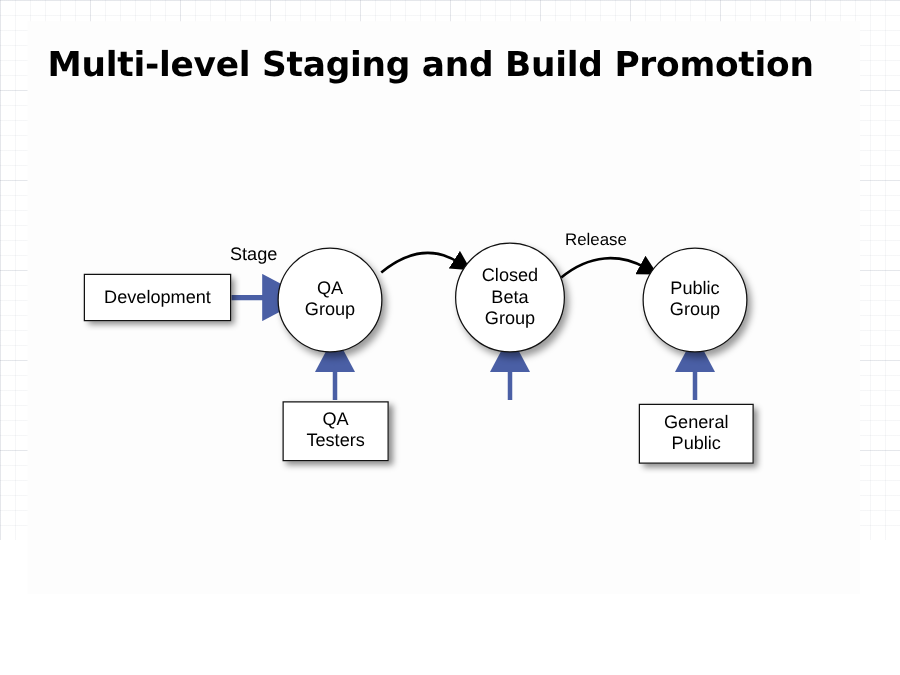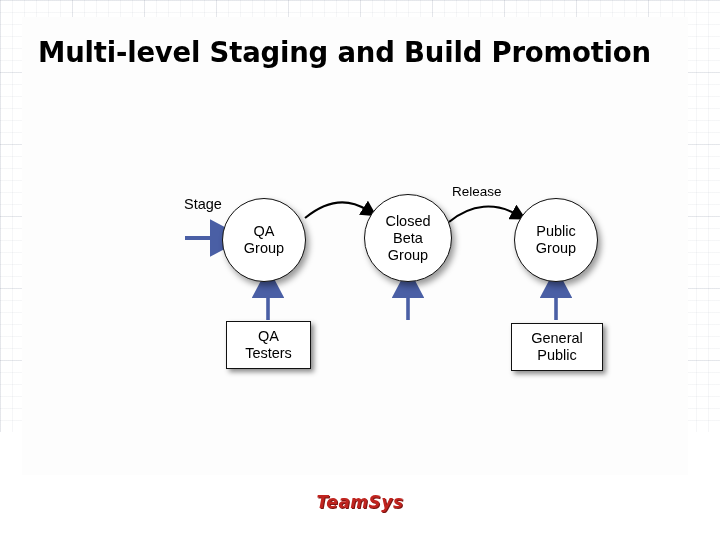--- a/index.html
+++ b/index.html
@@ -151,35 +151,35 @@
       <line x1="408" y1="320" x2="408" y2="290" stroke="#4a5fa5" stroke-width="3.6" marker-end="url(#blueHead)"></line>
 
       <line x1="556" y1="320" x2="556" y2="290" stroke="#4a5fa5" stroke-width="3.6" marker-end="url(#blueHead)"></line>
     </svg>
 
     <div class="edge-label" style="left:184px; top:196px; font-size:14.5px;">Stage</div>
 
 
     <div class="edge-label" style="left:452px; top:184px; font-size:13.5px;">Release</div>
 
+    <div class="node box" style="left:67px; top:219px; width:118px; height:38px;">Development</div>
 
     <div class="node circle" style="left:222px; top:198px; width:84px; height:84px;">QA
 Group</div>
 
     <div class="node circle" style="left:364px; top:194px; width:88px; height:88px;">Closed
 Beta
 Group</div>
 
     <div class="node circle" style="left:514px; top:198px; width:84px; height:84px;">Public
 Group</div>
 
     <div class="node box" style="left:226px; top:321px; width:85px; height:48px;">QA
 Testers</div>
 
 
     <div class="node box" style="left:511px; top:323px; width:92px; height:48px;">General
 Public</div>
 
   </div>
 
-  <div id="logo">TeamSys</div>
 
 </div>
 
 </body></html>

